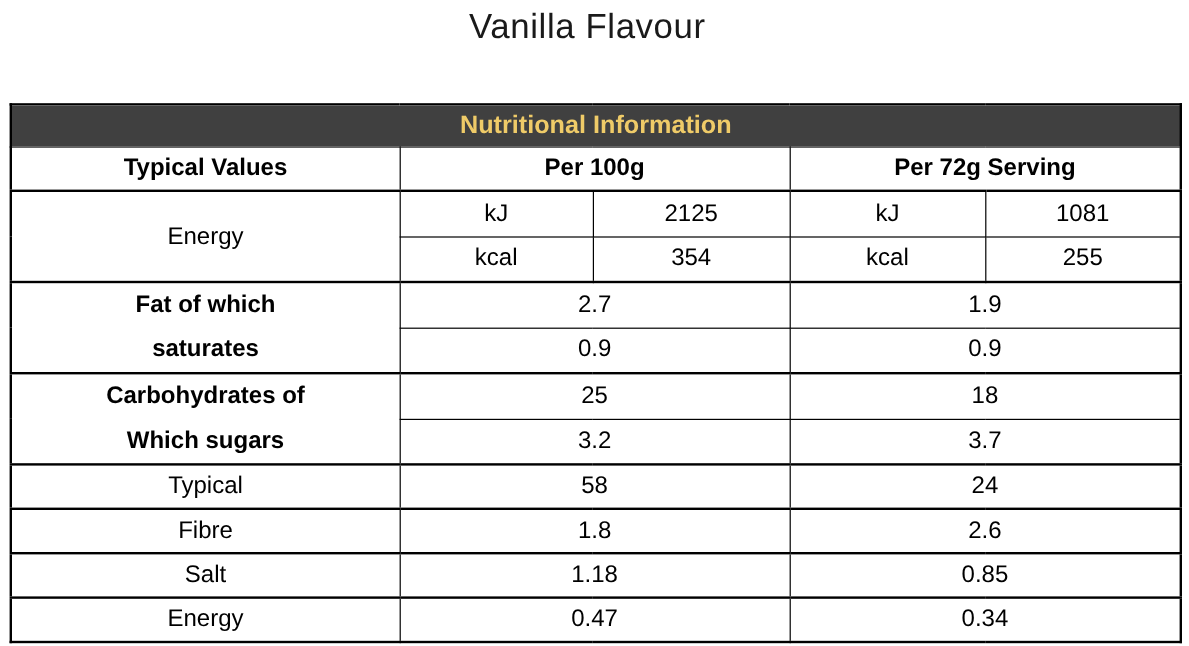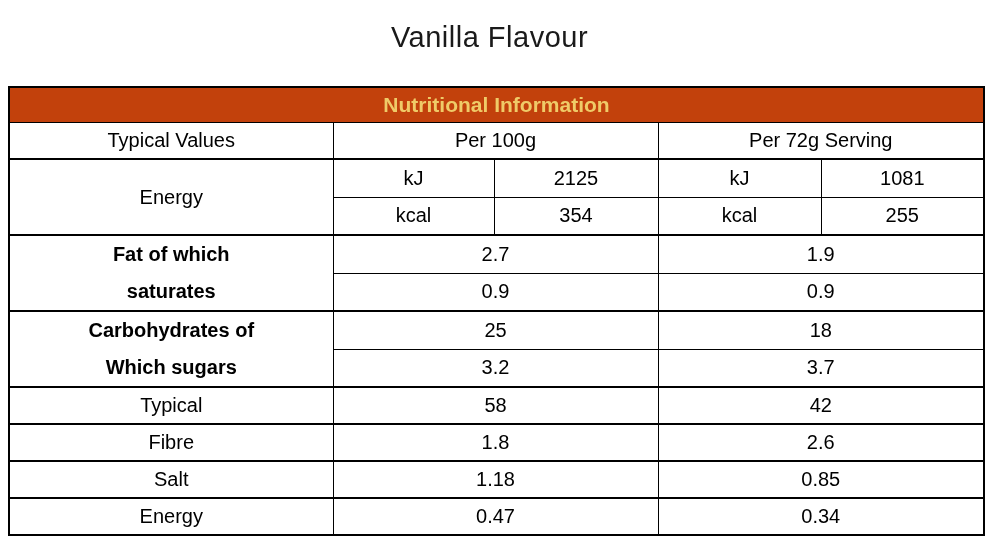--- a/index.html
+++ b/index.html
@@ -11,21 +11,20 @@
     position: relative;
     overflow: hidden;
   }
   .page-title {
     width: 979px;
     text-align: center;
     padding-top: 7px;
     font-size: 29px;
     color: #1a1a1a;
     letter-spacing: 0.5px;
-    margin-top: 14px;
   }
   table.nutrition {
     position: absolute;
     left: 8px; top: 86px;
     width: 975px;
     border-collapse: collapse;
     table-layout: fixed;
     border: 2px solid #000;
   }
   table.nutrition td {
@@ -38,21 +37,21 @@
     overflow: hidden;
   }
   tr.black-hdr { height: 35px; }
   tr.black-hdr td {
     background: #000000;
     font-weight: bold;
     font-size: 21px;
     border: 1px solid #000;
   }
   tr.col-hdr { height: 37px; }
-  tr.col-hdr td { font-weight: normal; }
+  tr.col-hdr td { font-weight: bold; }
   tr.r { height: 37px; }
   tr.r-energy { height: 38px; }
   tr.sec td { border-top: 2px solid #000; }
   td.lbl {
     text-align: left;
     padding-left: 11px;
   }
   td.lbl-top {
     vertical-align: top;
     line-height: 37px;
@@ -68,21 +67,21 @@
   <colgroup>
     <col style="width:324px">
     <col style="width:161px">
     <col style="width:164px">
     <col style="width:163px">
     <col style="width:163px">
   </colgroup>
 
   <tbody>
       <tr class="black-hdr">
-    <td colspan="5" id="nutri-header" style="color: rgb(239, 203, 104); background: #c2410c; text-align: center;">Nutritional Information</td>
+    <td colspan="5" id="nutri-header" style="color: rgb(239, 203, 104); background: #404040; text-align: center;">Nutritional Information</td>
   </tr>
 
   <tr class="col-hdr">
     <td>Typical Values</td>
     <td colspan="2">Per 100g</td>
     <td colspan="2">Per 72g Serving</td>
   </tr>
 
   <tr class="r r-energy sec">
     <td rowspan="2" class="lbl lbl-top">Energy</td>
@@ -120,21 +119,21 @@
     <td colspan="2">18</td>
   </tr>
   <tr class="r">
     <td colspan="2">3.2</td>
     <td colspan="2">3.7</td>
   </tr>
 
   <tr class="r sec">
     <td class="lbl">Typical</td>
     <td colspan="2">58</td>
-    <td colspan="2">42</td>
+    <td colspan="2">24</td>
   </tr>
 
   <tr class="r sec">
     <td class="lbl">Fibre</td>
     <td colspan="2">1.8</td>
     <td colspan="2">2.6</td>
   </tr>
 
   <tr class="r sec">
     <td class="lbl">Salt</td>

